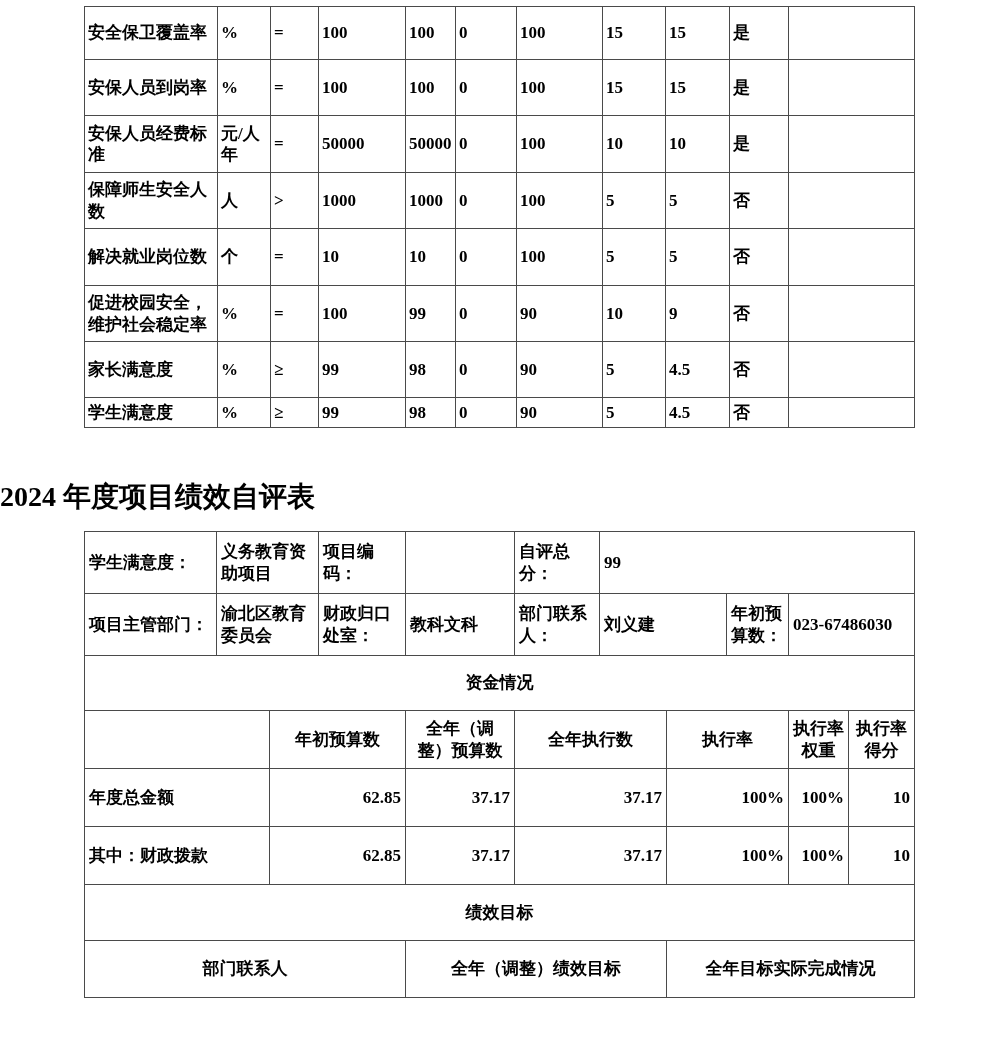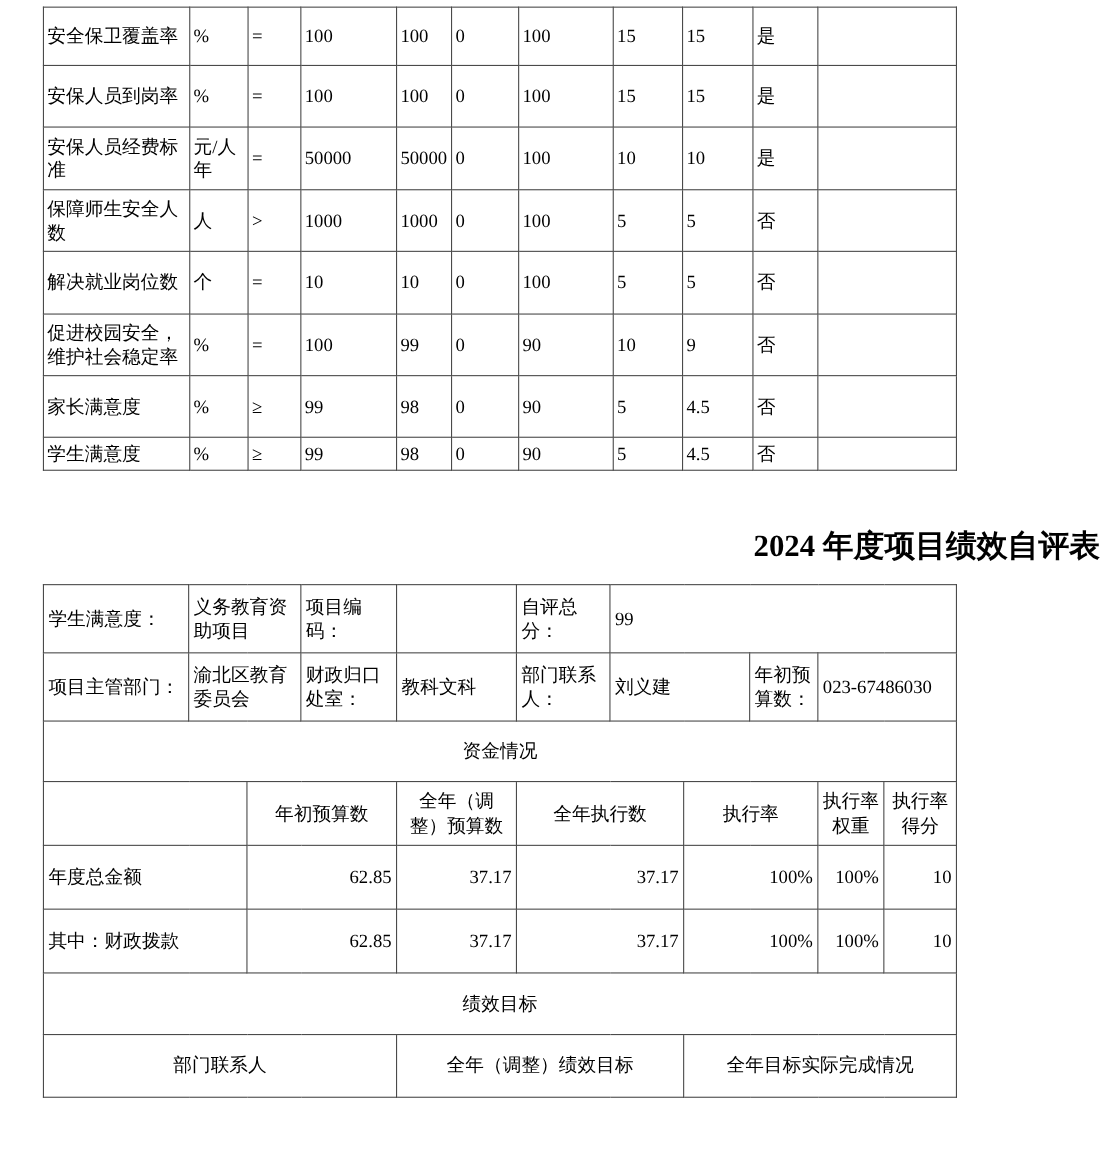--- a/index.html
+++ b/index.html
@@ -11,43 +11,44 @@
   .page {
     position: relative;
     width: 1000px;
     height: 1061px;
     background: #ffffff;
     overflow: hidden;
   }
   table {
     border-collapse: collapse;
     table-layout: fixed;
-    margin-left: 39px;
+    margin-left: 84px;
     width: 830px;
+    font-weight: bold;
   }
   td {
     border: 1px solid #4a4a4a;
     font-size: 17px;
     line-height: 1.26;
     padding: 1px 3px;
     vertical-align: middle;
     overflow: hidden;
     text-align: left;
   }
   
   .t1 { margin-top: 6px; }
   .t1 td { padding: 1px 3px; }
   .t1 td:nth-child(n+4):nth-child(-n+9) { text-align: left; }
   .t1 tr.row-last td { text-align: left; }
   
   .title {
     margin-top: 50px;
     margin-bottom: 0;
     width: 1000px;
-    text-align: right;
+    text-align: left;
     font-size: 28px;
     font-weight: bold;
     line-height: 38px;
   }
   
   .t2 { margin-top: 15px; }
   .t2 td { padding: 1px 4px; }
   .t2 td.num { text-align: right; }
   .t2 td.ctr { text-align: center; }
 </style>

